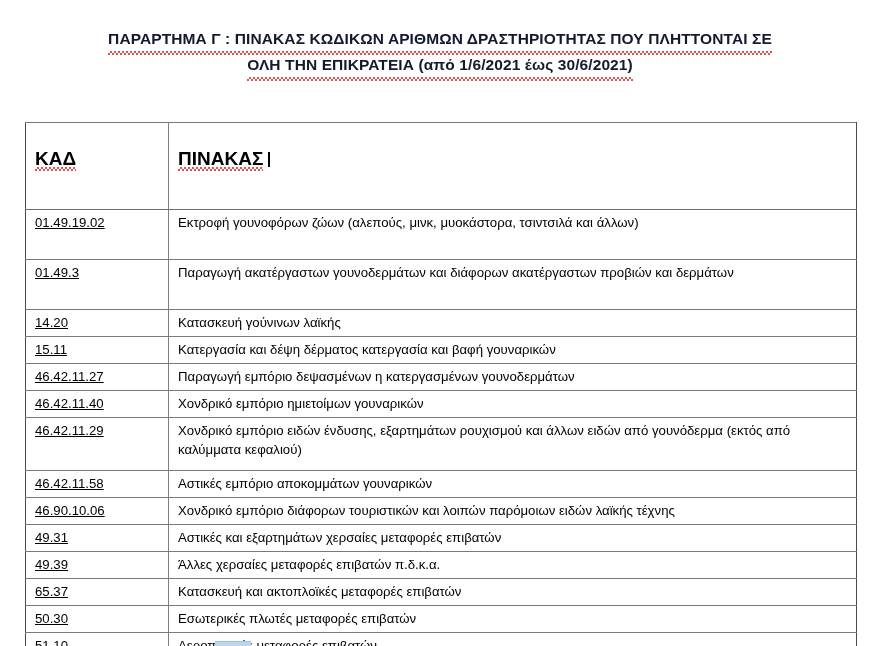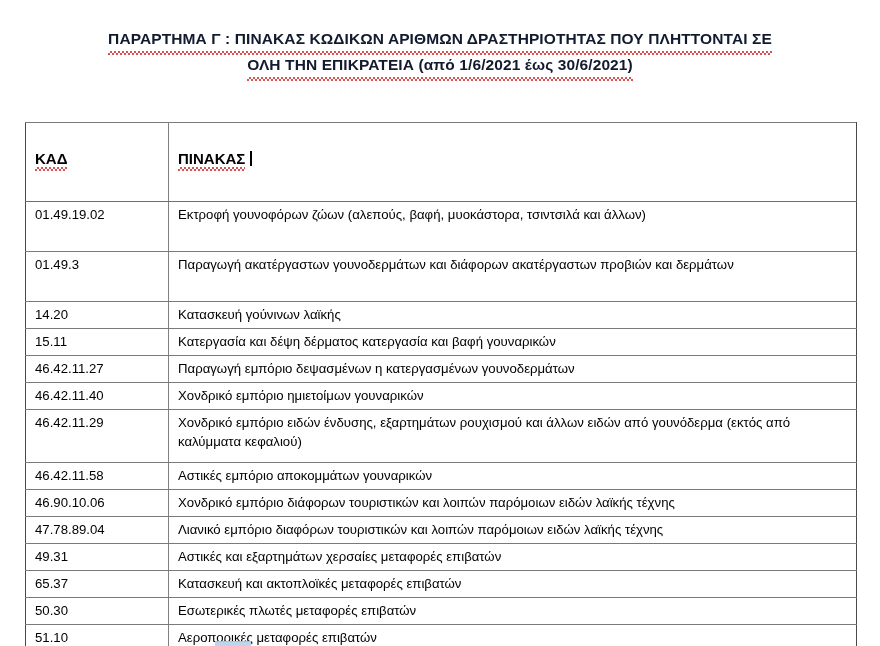--- a/index.html
+++ b/index.html
@@ -97,42 +97,43 @@
   table.kad-table th:last-child,
   table.kad-table td:last-child {
     border-right: 1.5px solid #4a4a4a;
   }
 
   
   tr.header-row th {
     height: 70px;
     vertical-align: middle;
     font-weight: bold;
-    font-size: 15px;
+    font-size: 19px;
     padding-top: 0;
-    padding-bottom: 8px;
+    padding-bottom: 16px;
     border-bottom: 1.5px solid #6e6e6e;
   }
   tr.header-row th .hdr-text {
     position: relative;
     display: inline-block;
   }
 
   
   .caret {
     display: inline-block;
     width: 1.5px;
     height: 15px;
     background: #000;
     vertical-align: -2px;
     margin-left: 5px;
   }
 
   td.kad-cell {
     white-space: nowrap;
+    text-decoration: underline;
   }
 
   
   tr.tall td { height: 42px; }
   tr.tall-xl td { height: 45px; }
 
   
   .bottom-selection {
     position: absolute;
     left: 215px;
@@ -167,21 +168,21 @@
           <span class="hdr-text sq sq-wave">ΚΑΔ</span>
         </th>
         <th>
           <span class="hdr-text sq sq-wave">ΠΙΝΑΚΑΣ</span><span class="caret"></span>
         </th>
       </tr>
     </thead>
     <tbody id="kad-tbody">
         <tr class="tall">
           <td class="kad-cell">01.49.19.02</td>
-          <td class="klados-cell">Εκτροφή γουνοφόρων ζώων (αλεπούς, βαφή, μυοκάστορα, τσιντσιλά και άλλων)</td>
+          <td class="klados-cell">Εκτροφή γουνοφόρων ζώων (αλεπούς, μινκ, μυοκάστορα, τσιντσιλά και άλλων)</td>
         </tr>
         <tr class="tall">
           <td class="kad-cell">01.49.3</td>
           <td class="klados-cell">Παραγωγή ακατέργαστων γουνοδερμάτων και διάφορων ακατέργαστων προβιών και δερμάτων</td>
         </tr>
         <tr>
           <td class="kad-cell">14.20</td>
           <td class="klados-cell">Κατασκευή γούνινων λαϊκής</td>
         </tr>
         <tr>
@@ -202,26 +203,26 @@
         </tr>
         <tr>
           <td class="kad-cell">46.42.11.58</td>
           <td class="klados-cell">Αστικές εμπόριο αποκομμάτων γουναρικών</td>
         </tr>
         <tr>
           <td class="kad-cell">46.90.10.06</td>
           <td class="klados-cell">Χονδρικό εμπόριο διάφορων τουριστικών και λοιπών παρόμοιων ειδών λαϊκής τέχνης</td>
         </tr>
         <tr>
-          <td class="kad-cell">47.78.89.04</td>
-          <td class="klados-cell">Λιανικό εμπόριο διαφόρων τουριστικών και λοιπών παρόμοιων ειδών λαϊκής τέχνης</td>
-        </tr>
-        <tr>
           <td class="kad-cell">49.31</td>
           <td class="klados-cell">Αστικές και εξαρτημάτων χερσαίες μεταφορές επιβατών</td>
+        </tr>
+        <tr>
+          <td class="kad-cell">49.39</td>
+          <td class="klados-cell">Άλλες χερσαίες μεταφορές επιβατών π.δ.κ.α.</td>
         </tr>
         <tr>
           <td class="kad-cell">65.37</td>
           <td class="klados-cell">Κατασκευή και ακτοπλοϊκές μεταφορές επιβατών</td>
         </tr>
         <tr>
           <td class="kad-cell">50.30</td>
           <td class="klados-cell">Εσωτερικές πλωτές μεταφορές επιβατών</td>
         </tr>
         <tr>

